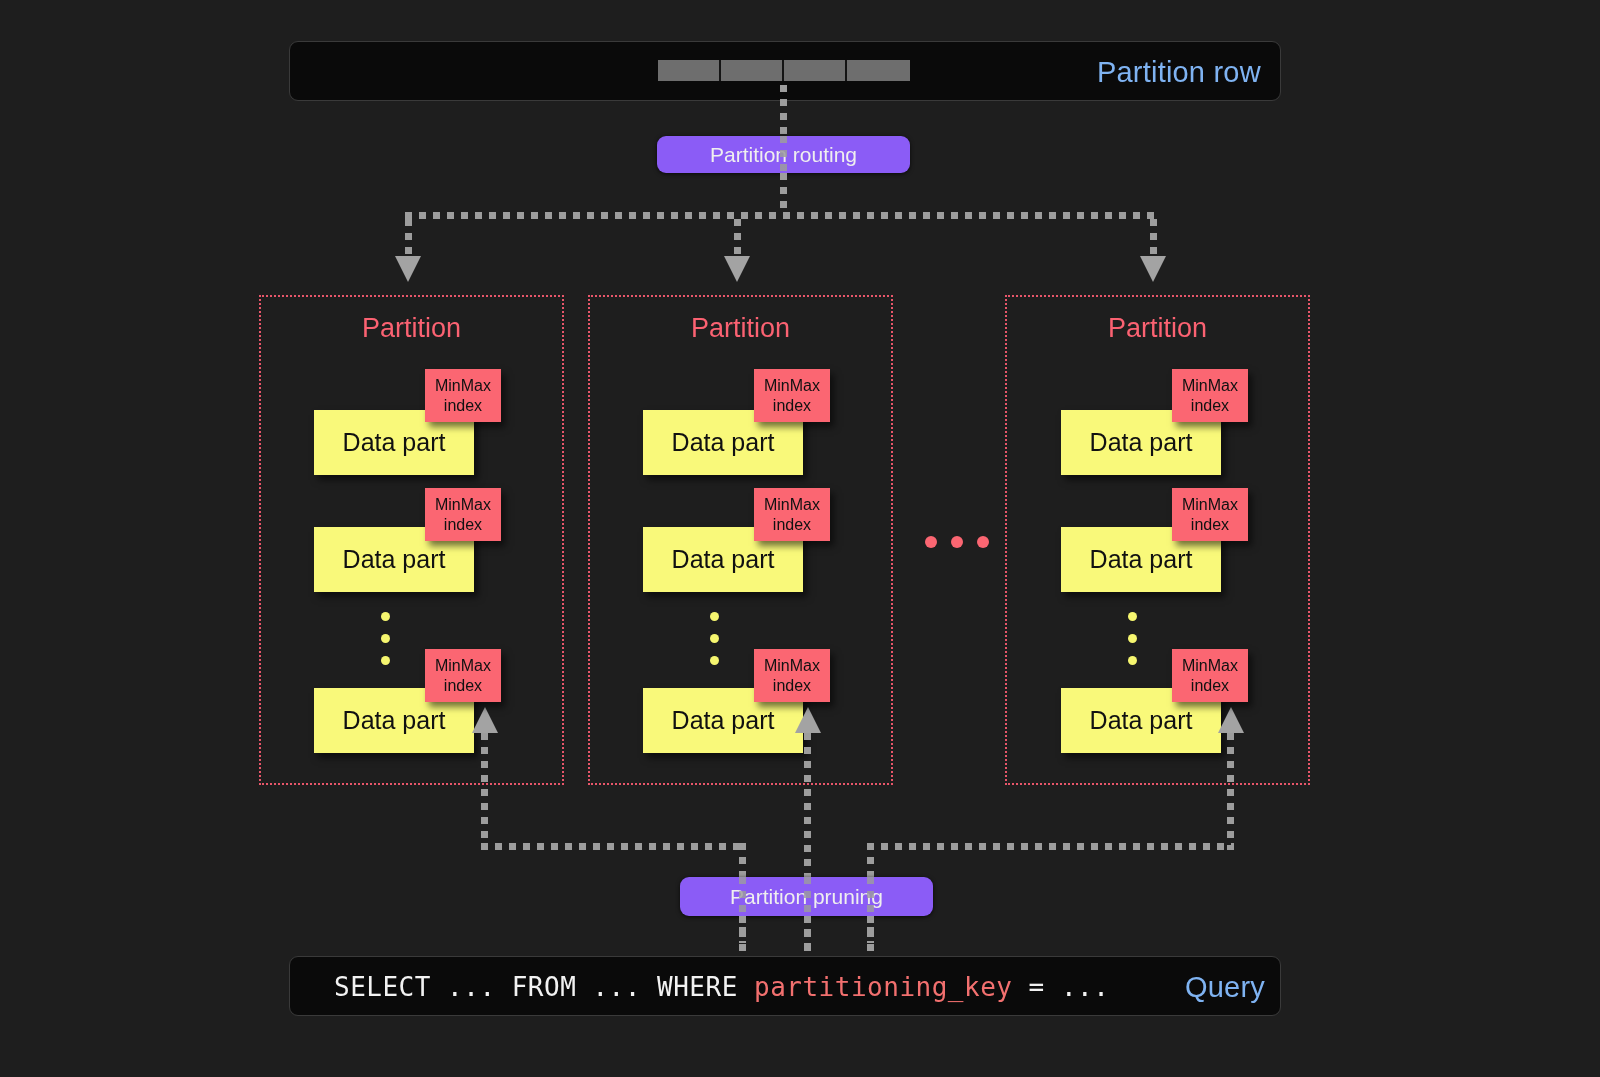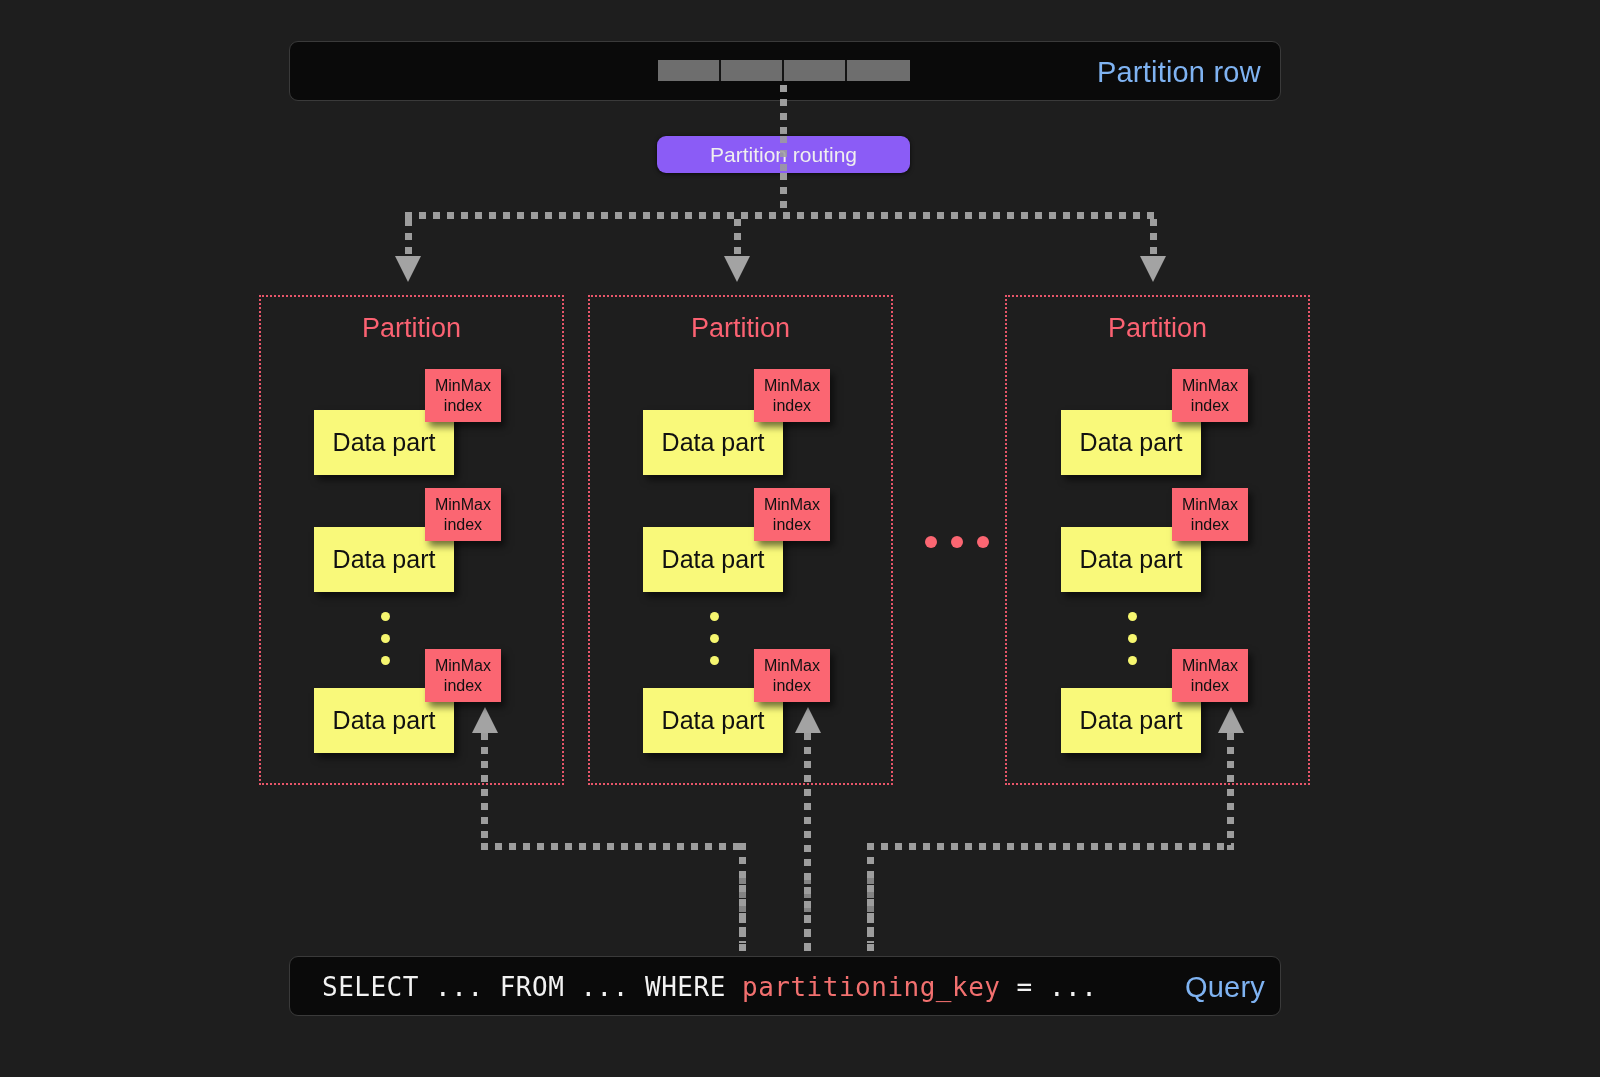--- a/index.html
+++ b/index.html
@@ -103,21 +103,21 @@
     left: 0; right: 0;
     top: 16px;
     text-align: center;
     font-size: 27px;
     color: #fb6272;
   }
 
   
   .datapart {
     position: absolute;
-    width: 140px;
+    width: 160px;
     height: 65px;
     background: #f9f97a;
     color: #111;
     font-size: 25px;
     display: flex;
     align-items: center;
     justify-content: center;
     box-shadow: 4px 5px 7px rgba(0,0,0,.55);
   }
   .minmax {
@@ -288,28 +288,29 @@
 
   <div class="arrow-up" style="left:1218px; top:707px;"></div>
   <div class="dot-v" style="left:1227px; top:733px; height:117px;"></div>
 
   <div class="dot-h" style="left:481px; top:843px; width:265px;"></div>
   <div class="dot-h" style="left:867px; top:843px; width:367px;"></div>
 
   <div class="dot-v" style="left:739px; top:843px; height:100px;"></div>
   <div class="dot-v" style="left:867px; top:843px; height:100px;"></div>
 
+  <div class="pill" style="left:680px; top:877px; width:253px; height:39px;">Partition pruning</div>
 
   <div class="dot-v" style="left:739px; top:877px; height:39px; opacity:.8;"></div>
   <div class="dot-v" style="left:804px; top:877px; height:39px; opacity:.8;"></div>
   <div class="dot-v" style="left:867px; top:877px; height:39px; opacity:.8;"></div>
 
   <div class="dot-v" style="left:739px; top:916px; height:42px;"></div>
   <div class="dot-v" style="left:804px; top:916px; height:42px;"></div>
   <div class="dot-v" style="left:867px; top:916px; height:42px;"></div>
 
   <div class="bar" style="left:289px; top:956px; width:992px; height:60px;"></div>
 
-  <div class="query-code" style="left:322px; top:972px;text-align:center;"><span>SELECT ... FROM ... WHERE </span><span class="key">partitioning_key</span><span> = ...</span></div>
+  <div class="query-code" style="left:334px; top:972px;text-align:center;"><span>SELECT ... FROM ... WHERE </span><span class="key">partitioning_key</span><span> = ...</span></div>
 
   <div class="bar-label" style="left:1185px; top:971px;">Query</div>
 
 </div>
 
 </body></html>

